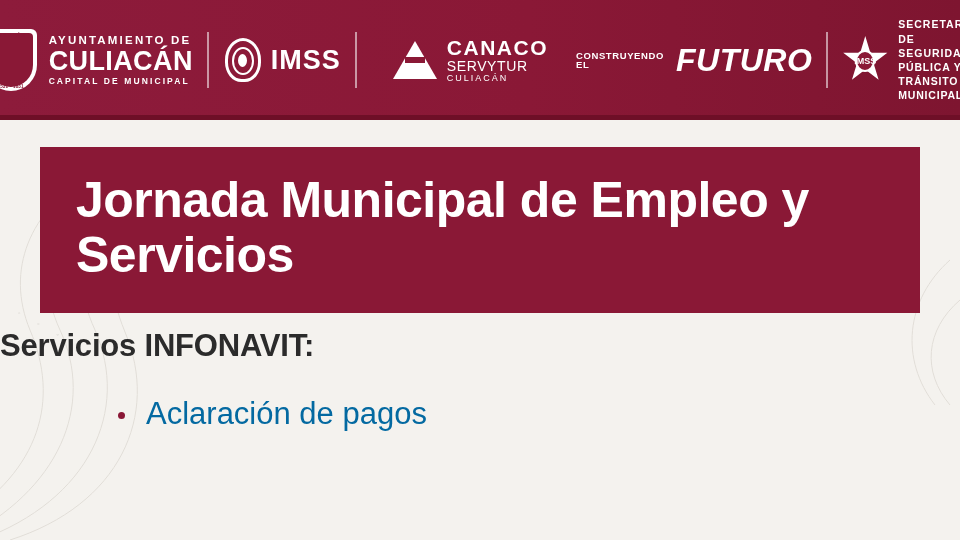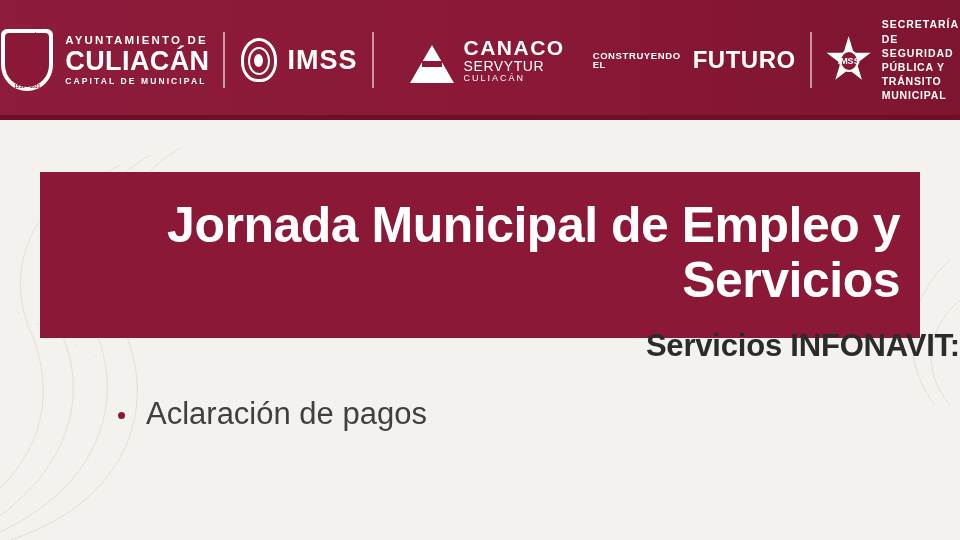--- a/index.html
+++ b/index.html
@@ -115,21 +115,21 @@
     border-radius: 50%;
   }
   .imss-mark .dot {
     position: absolute; left: 15px; top: 16px;
     width: 9px; height: 13px; border-radius: 50%;
     background: #fff;
   }
   .imss-text { color: #fff; font-size: 27px; font-weight: bold; letter-spacing: 1px; }
 
   
-  .canaco { display: flex; align-items: flex-end; gap: 10px; margin-left: 22px; }
+  .canaco { display: flex; align-items: center; gap: 10px; margin-left: 22px; }
   .canaco-tri {
     width: 0; height: 0;
     border-left: 22px solid transparent;
     border-right: 22px solid transparent;
     border-bottom: 38px solid #fff;
     position: relative;
   }
   .canaco-tri::after {
     content: "";
     position: absolute; left: -10px; top: 16px;
@@ -137,21 +137,21 @@
   }
   .canaco-text { color: #fff; line-height: 1.05; }
   .canaco-text .c1 { font-size: 21px; font-weight: bold; letter-spacing: 1.5px; }
   .canaco-text .c2 { font-size: 14px; letter-spacing: .6px; }
   .canaco-text .c3 { font-size: 9px; letter-spacing: 2px; }
 
   
   .jovenes { color: #fff; line-height: 1; text-align: left; }
   .jovenes .j1 { font-size: 21px; font-weight: bold; font-style: italic; letter-spacing: .3px; }
   .jovenes .j2 { font-size: 9.5px; font-weight: bold; letter-spacing: .6px; margin: 2px 0; }
-  .jovenes .j3 { font-size: 24px; font-weight: bold; letter-spacing: .5px; }
+  .jovenes .j3 { font-size: 32px; font-weight: bold; font-style: italic; letter-spacing: .5px; }
 
   
   .seg { display: flex; align-items: center; gap: 10px; }
   .seg-badge {
     width: 46px; height: 48px; position: relative; flex: none;
   }
   .seg-badge .star {
     position: absolute; inset: 0;
     background: #fff;
     clip-path: polygon(50% 0%, 61% 35%, 98% 35%, 68% 57%, 79% 91%, 50% 70%, 21% 91%, 32% 57%, 2% 35%, 39% 35%);
@@ -166,52 +166,52 @@
   }
   .seg-text { color: #fff; line-height: 1.35; }
   .seg-text .s1 { font-size: 10.5px; font-weight: bold; letter-spacing: 1px; }
   .seg-text .s2 { font-size: 10.5px; font-weight: bold; letter-spacing: .8px; }
 
   
   .content { position: relative; z-index: 2; }
 
   .title-band {
     position: absolute;
-    left: 40px; top: 52px;
+    left: 40px; top: 27px;
     width: 880px;
     background: #8a1836;
-    padding: 26px 20px 30px;
-    text-align: right;
+    padding: 26px 36px 30px;
+    text-align: left;
   }
   .title-band h1 {
     color: #fff;
     font-size: 50px;
     font-weight: bold;
     line-height: 1.1;
     letter-spacing: -0.5px;
   }
 
   .subtitle {
     position: absolute;
     left: 0; right: 0; top: 208px;
-    text-align: right;
+    text-align: left;
     color: #2b2b2b;
     font-size: 31px;
     font-weight: bold;
     letter-spacing: -0.2px;
   }
 
   .bullets {
     position: absolute;
     left: 112px; top: 272px;
     list-style: none;
   }
   .bullets li {
     position: relative;
-    color: #404040;
+    color: #0369a1;
     font-size: 31px;
     line-height: 1.45;
     padding-left: 34px;
     white-space: nowrap;
   }
   .bullets li::before {
     content: "";
     position: absolute;
     left: 6px; top: 20px;
     width: 7px; height: 7px;

